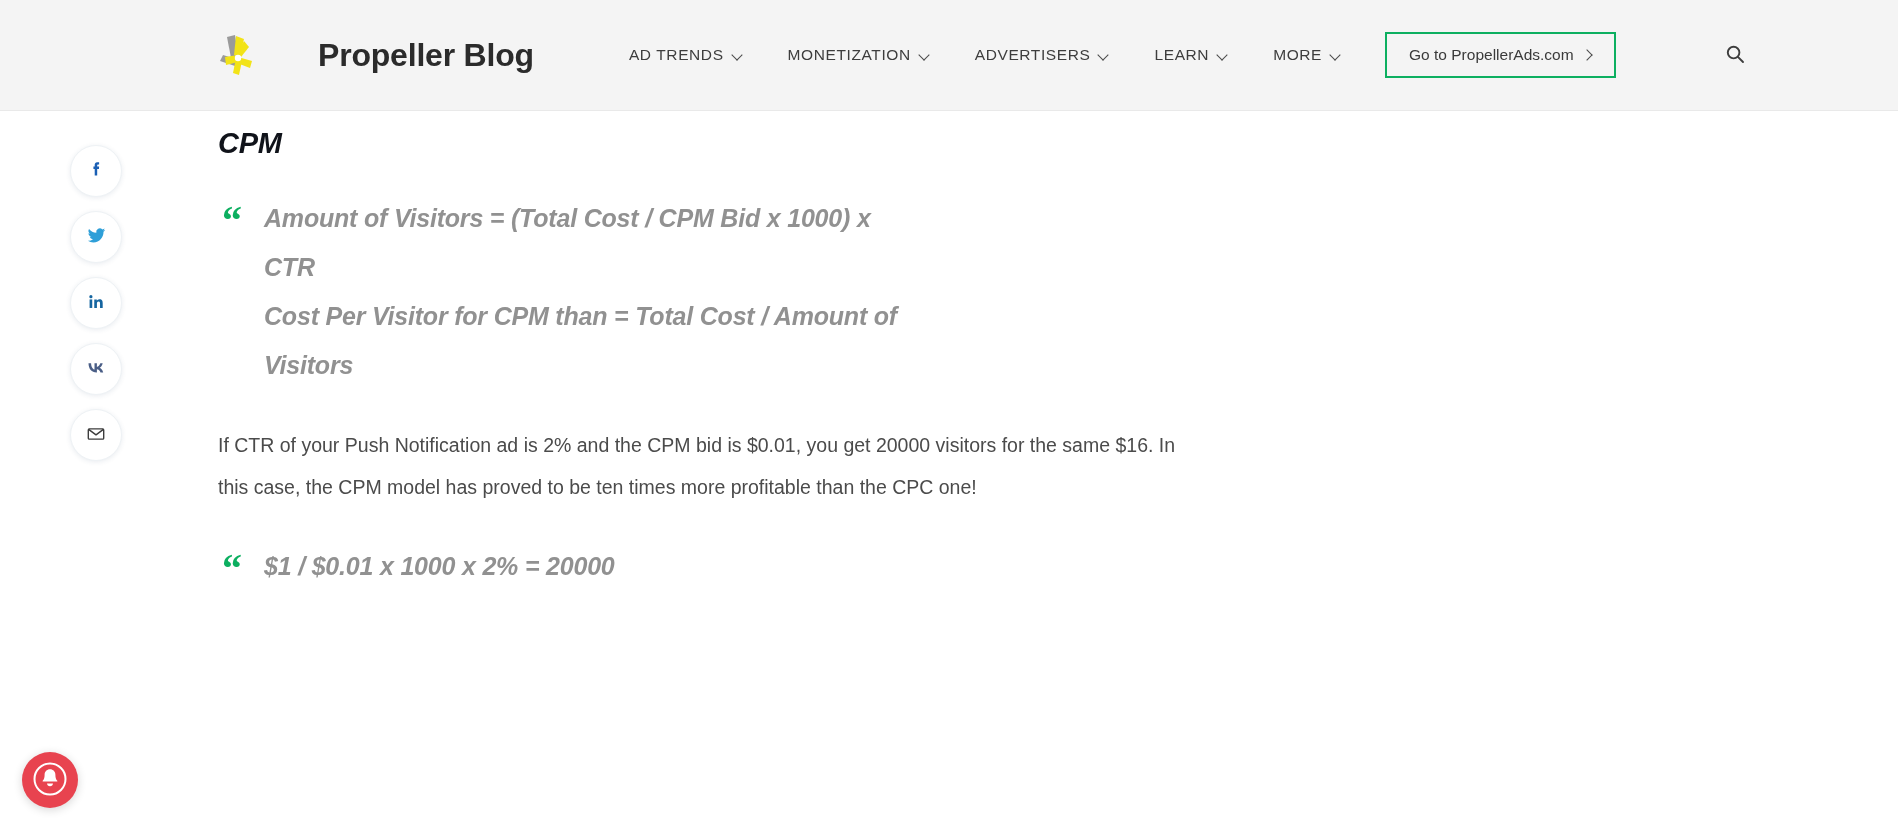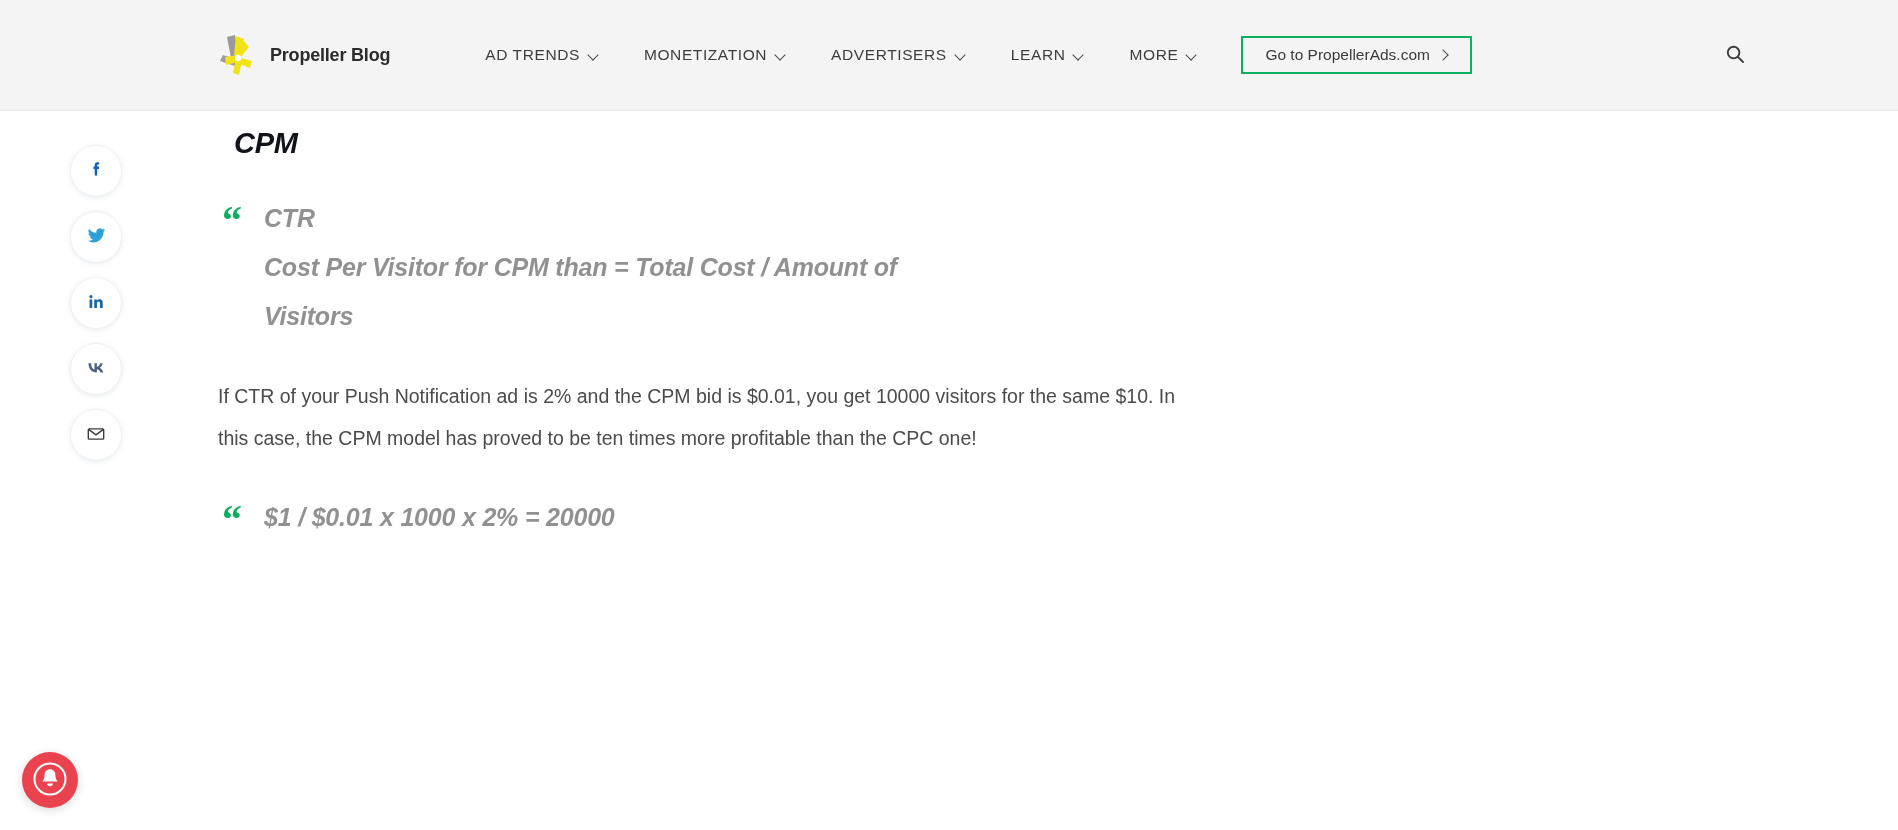--- a/index.html
+++ b/index.html
@@ -27,25 +27,26 @@
   .brand {
     display: flex;
     align-items: center;
     gap: 10px;
     margin-left: 214px;
     text-decoration: none;
     cursor: pointer;
   }
   .brand-logo { width: 46px; height: 48px; display: block; flex: 0 0 auto; }
   .brand-title {
-    font-size: 18px;
+    font-size: 32px;
     font-weight: bold;
     color: #2b2b2b;
     letter-spacing: -0.2px;
     white-space: nowrap;
+    margin-left: 48px;
   }
 
   .main-nav {
     display: flex;
     align-items: center;
     margin-left: 74px;
     gap: 2px;
   }
   .nav-item {
     display: flex;
@@ -72,21 +73,21 @@
     position: absolute;
     left: 0; top: 1px;
     width: 7px; height: 7px;
     border-right: 1.6px solid #4a4a4a;
     border-bottom: 1.6px solid #4a4a4a;
     transform: rotate(45deg);
   }
 
   .cta-button {
     margin-left: 20px;
-    height: 38px;
+    height: 46px;
     display: flex;
     align-items: center;
     gap: 9px;
     padding: 12px 22px;
     border: 2px solid #0caf60;
     background: transparent;
     color: #3a3a3a;
     font-size: 15.5px;
     font-family: "Liberation Sans", sans-serif;
     cursor: pointer;
@@ -153,21 +154,20 @@
     padding-top: 16px;
   }
 
   .article h2 {
     font-size: 29px;
     font-style: italic;
     font-weight: bold;
     color: #10131a;
     letter-spacing: -0.3px;
     margin-bottom: 30px;
-    margin-left: 16px;
   }
 
   .article p {
     font-size: 19.5px;
     line-height: 42px;
     color: #4b4b4b;
     margin-bottom: 30px;
     max-width: 965px;
   }
 
@@ -321,27 +321,28 @@
 </aside>
 
 <main class="article">
 
   <h2>CPM</h2>
 
 
   <div class="quote-block">
     <span class="quote-mark">“</span>
     <div class="quote-text">
+      <span class="ln">Amount of Visitors = (Total Cost / CPM Bid x 1000) x</span>
       <span class="ln">CTR</span>
       <span class="ln">Cost Per Visitor for CPM than = Total Cost / Amount of</span>
       <span class="ln">Visitors</span>
     </div>
   </div>
 
-  <p>If CTR of your Push Notification ad is 2% and the CPM bid is $0.01, you get 10000 visitors for the same $10. In this case, the CPM model has proved to be ten times more profitable than the CPC one!</p>
+  <p>If CTR of your Push Notification ad is 2% and the CPM bid is $0.01, you get 20000 visitors for the same $16. In this case, the CPM model has proved to be ten times more profitable than the CPC one!</p>
 
   <div class="quote-block">
     <span class="quote-mark">“</span>
     <div class="quote-text">
       <span class="ln">$1 / $0.01 x 1000 x 2% = 20000</span>
     </div>
   </div>
 </main>
 
 <button class="notify-widget">

